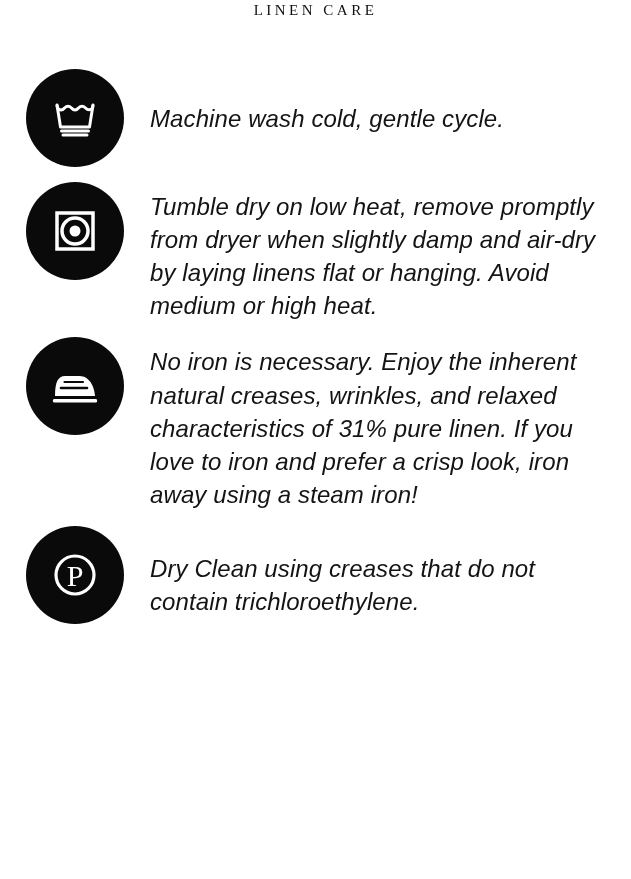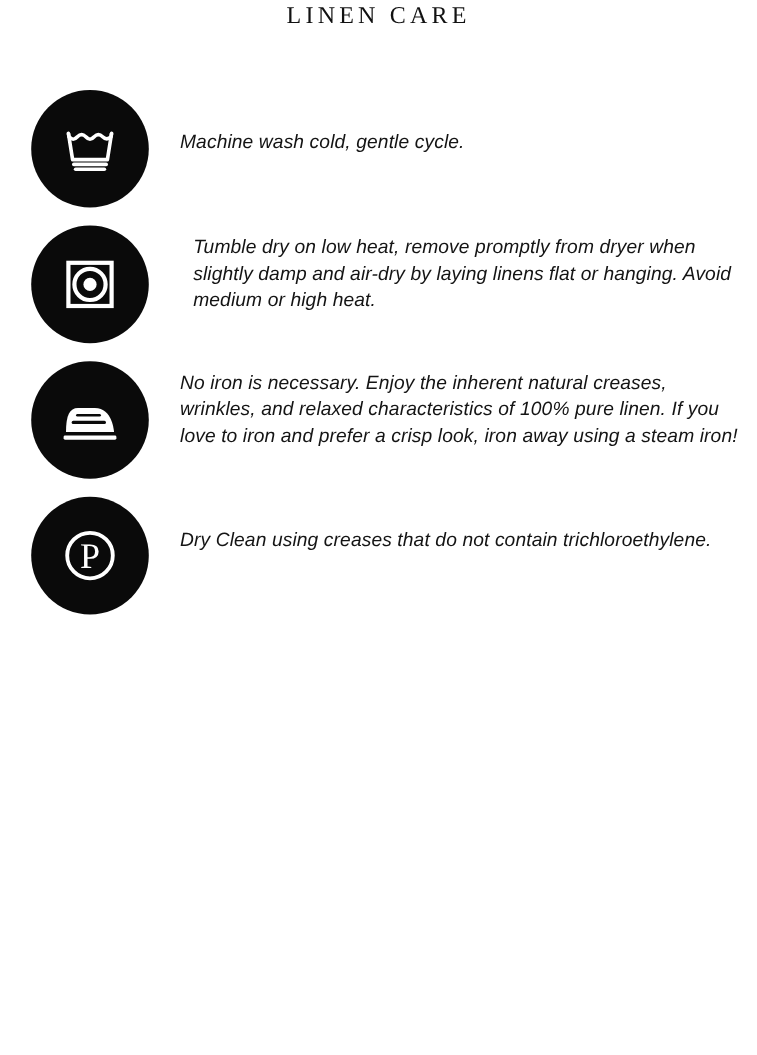--- a/index.html
+++ b/index.html
@@ -16,21 +16,21 @@
   }
   .page {
     position: relative;
     width: 631px;
     height: 879px;
     background: #ffffff;
   }
   .title {
     text-align: center;
     font-family: "Liberation Serif", serif;
-    font-size: 20px;
+    font-size: 15px;
     letter-spacing: 3.5px;
     color: #111111;
     padding-top: 2px;
     font-weight: 400;
   }
   .care-list {
     margin-top: 50px;
   }
   .care-row {
     display: flex;
@@ -49,31 +49,31 @@
     border-radius: 50%;
     background: #0a0a0a;
     display: flex;
     align-items: center;
     justify-content: center;
   }
   .text-cell {
     flex: 1 1 auto;
     padding-right: 14px;
     font-style: italic;
-    font-size: 16px;
+    font-size: 24px;
     line-height: 1.38;
     color: #141414;
     letter-spacing: 0.1px;
   }
   
   .row-1 { margin-top: 0px; }
   .row-1 .text-cell { padding-top: 33px; }
   .row-2 { margin-top: 15px; }
   .row-2 .text-cell { padding-top: 33px; }
-  .row-3 { margin-top: 15px; gap: 11px; }
+  .row-3 { margin-top: 15px; }
   .row-3 .text-cell { padding-top: 8px; }
   .row-4 { margin-top: 15px; }
   .row-4 .text-cell { padding-top: 8px; }
   .row-5 { margin-top: 15px; }
   .row-5 .text-cell { padding-top: 26px; }
 </style>
 </head>
 <body>
 
 <div class="page">
@@ -118,21 +118,21 @@
 
             <path d="M12 42 L52 42 C52 42 51 22 36 22 L22 22 C15 22 12 28 12 42 Z" fill="#ffffff"></path>
 
             <rect x="10" y="45" width="44" height="3.4" rx="1.2" fill="#ffffff"></rect>
 
             <line x1="18" y1="34" x2="44" y2="34" stroke="#0a0a0a" stroke-width="2.6" stroke-linecap="round"></line>
             <line x1="21.5" y1="28" x2="40" y2="28" stroke="#0a0a0a" stroke-width="2.2" stroke-linecap="round"></line>
           </svg>
         </div>
       </div>
-      <div class="text-cell">No iron is necessary. Enjoy the inherent natural creases, wrinkles, and relaxed characteristics of 100% pure linen. If you love to iron and prefer a crisp look, iron away using a steam iron!</div>
+      <div class="text-cell">No iron is necessary. Enjoy the inherent natural creases, wrinkles, and relaxed characteristics of 31% pure linen. If you love to iron and prefer a crisp look, iron away using a steam iron!</div>
     </div>
 
     <div class="care-row row-5">
       <div class="icon-cell">
         <div class="icon-disc">
           <svg width="62" height="62" viewBox="0 0 62 62" aria-hidden="true">
             <circle cx="31" cy="31" r="19" fill="none" stroke="#ffffff" stroke-width="3.2"></circle>
             <text x="31" y="41.5" text-anchor="middle" font-family="Liberation Serif, serif" font-size="30" fill="#ffffff">P</text>
           </svg>
         </div>

